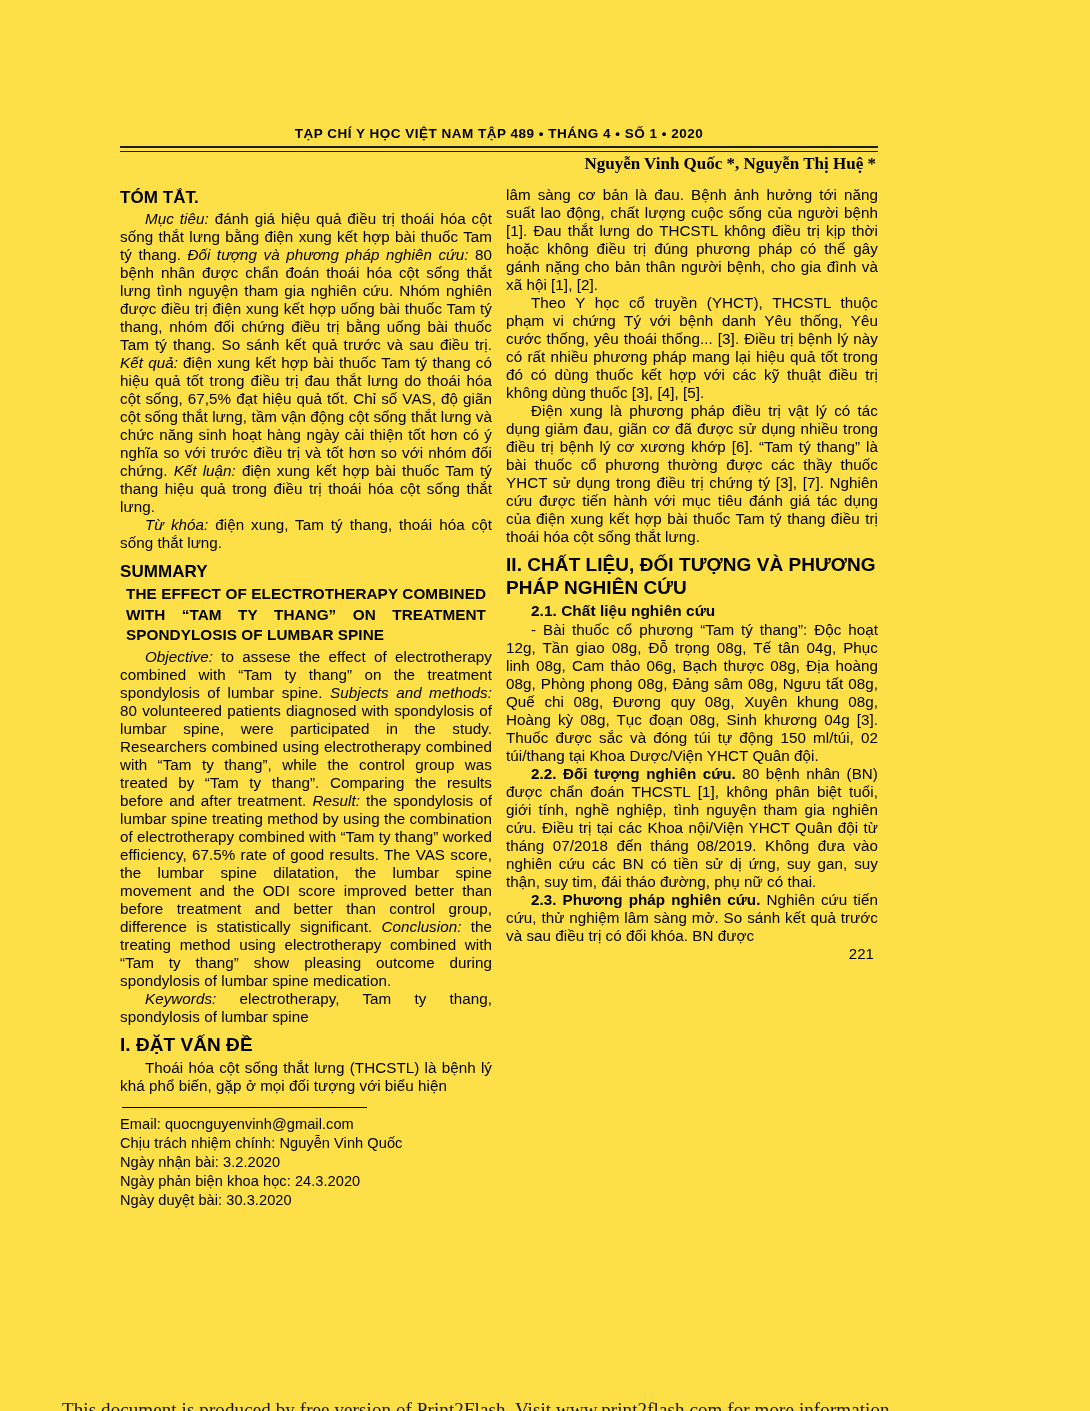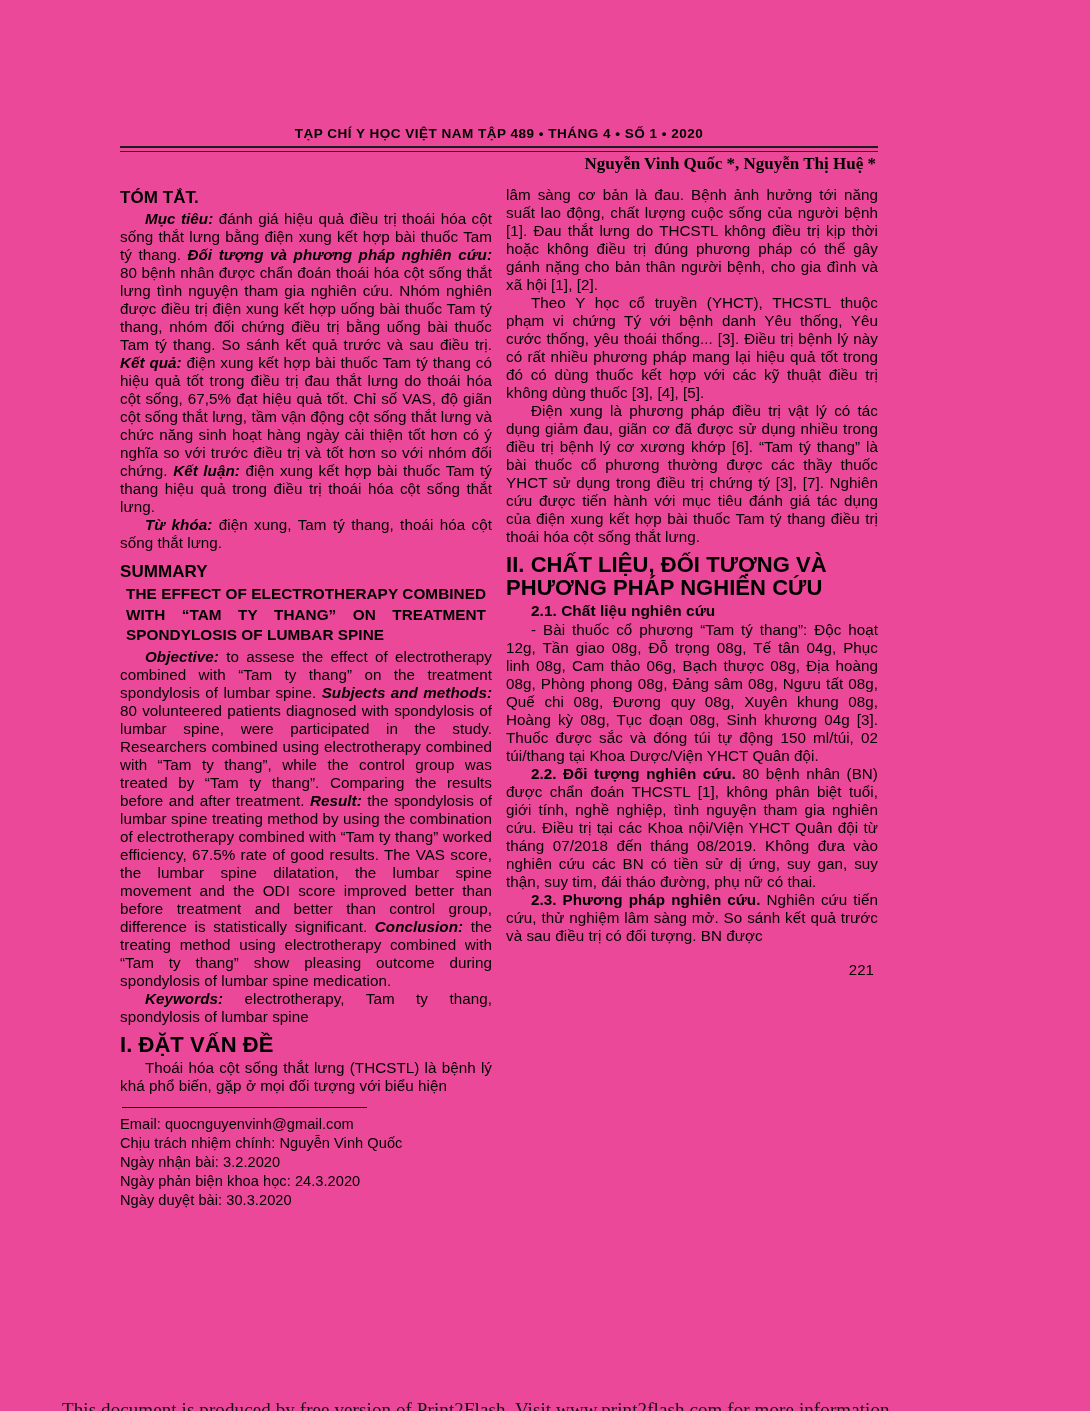--- a/index.html
+++ b/index.html
@@ -1,19 +1,19 @@
 <!DOCTYPE html>
 <html><head>
 <meta charset="utf-8">
 <style>
   html,body{margin:0;padding:0;background:#ffffff;}
   .page{
     position:relative;
     width:1090px;height:1411px;
-    background:#ec4899;
+    background:#fde047;
     color:#000;
     font-family:"Liberation Sans",sans-serif;
     overflow:hidden;
   }
   .content{
     position:absolute;left:120px;top:126px;width:758px;
   }
   .journal-header{
     text-align:center;
     font-weight:bold;
@@ -50,48 +50,47 @@
     line-height:18px;
     text-align:justify;
     letter-spacing:0.05px;
   }
   .col p{margin:0;text-indent:25px;}
   .col p.noindent{text-indent:0;}
   .h-main{
     font-size:17px;font-weight:bold;margin:1px 0 2px 0;line-height:21px;text-align:left;
   }
   .h-sec{
-    font-size:22px;font-weight:bold;margin:7px 0 3px 0;line-height:23px;text-align:left;
+    font-size:19px;font-weight:bold;margin:7px 0 3px 0;line-height:23px;text-align:left;
   }
   .h-sub{
     font-size:15.4px;font-weight:bold;margin:1px 0 1px 0;text-indent:25px;text-align:left;
   }
   .summary-title{
     font-weight:bold;
     font-size:15.3px;
     line-height:20.5px;
     margin:1px 6px 2px 6px;
   }
-  .seg-bi{font-weight:bold;font-style:italic;}
+  .seg-bi{font-weight:normal;font-style:italic;}
   .seg-b{font-weight:bold;}
   .footnote-sep{
     width:245px;
     border-top:1.6px solid #000;
     margin:12px 0 7px 2px;
   }
   .footnote{
     font-size:14.6px;
     line-height:19px;
     text-align:left;
   }
   .footnote .affil{font-style:italic;}
   .page-number{
     text-align:right;
     font-size:15px;
-    margin-top:16px;
     padding-right:4px;
   }
   .footer{
     position:absolute;
     left:62px;top:1399px;
     font-family:"Liberation Serif",serif;
     font-size:19px;
     color:#141414;
     letter-spacing:0.1px;
   }
@@ -135,21 +134,21 @@
 
       <div class="col">
         <p class="noindent">lâm sàng cơ bản là đau. Bệnh ảnh hưởng tới năng suất lao động, chất lượng cuộc sống của người bệnh [1]. Đau thắt lưng do THCSTL không điều trị kịp thời hoặc không điều trị đúng phương pháp có thể gây gánh nặng cho bản thân người bệnh, cho gia đình và xã hội [1], [2].</p>
         <p>Theo Y học cổ truyền (YHCT), THCSTL thuộc phạm vi chứng Tý với bệnh danh Yêu thống, Yêu cước thống, yêu thoái thống... [3]. Điều trị bệnh lý này có rất nhiều phương pháp mang lại hiệu quả tốt trong đó có dùng thuốc kết hợp với các kỹ thuật điều trị không dùng thuốc [3], [4], [5].</p>
         <p>Điện xung là phương pháp điều trị vật lý có tác dụng giảm đau, giãn cơ đã được sử dụng nhiều trong điều trị bệnh lý cơ xương khớp [6]. “Tam tý thang” là bài thuốc cổ phương thường được các thầy thuốc YHCT sử dụng trong điều trị chứng tý [3], [7]. Nghiên cứu được tiến hành với mục tiêu đánh giá tác dụng của điện xung kết hợp bài thuốc Tam tý thang điều trị thoái hóa cột sống thắt lưng.</p>
 
         <div class="h-sec">II. CHẤT LIỆU, ĐỐI TƯỢNG VÀ PHƯƠNG PHÁP NGHIÊN CỨU</div>
         <div class="h-sub">2.1. Chất liệu nghiên cứu</div>
         <p>- Bài thuốc cổ phương “Tam tý thang”: Độc hoạt 12g, Tần giao 08g, Đỗ trọng 08g, Tế tân 04g, Phục linh 08g, Cam thảo 06g, Bạch thược 08g, Địa hoàng 08g, Phòng phong 08g, Đảng sâm 08g, Ngưu tất 08g, Quế chi 08g, Đương quy 08g, Xuyên khung 08g, Hoàng kỳ 08g, Tục đoạn 08g, Sinh khương 04g [3]. Thuốc được sắc và đóng túi tự động 150 ml/túi, 02 túi/thang tại Khoa Dược/Viện YHCT Quân đội.</p>
         <p><span class="seg-b">2.2. Đối tượng nghiên cứu.</span><span class="seg-n"> 80 bệnh nhân (BN) được chẩn đoán THCSTL [1], không phân biệt tuổi, giới tính, nghề nghiệp, tình nguyện tham gia nghiên cứu. Điều trị tại các Khoa nội/Viện YHCT Quân đội từ tháng 07/2018 đến tháng 08/2019. Không đưa vào nghiên cứu các BN có tiền sử dị ứng, suy gan, suy thận, suy tim, đái tháo đường, phụ nữ có thai.</span></p>
-        <p><span class="seg-b">2.3. Phương pháp nghiên cứu.</span><span class="seg-n"> Nghiên cứu tiến cứu, thử nghiệm lâm sàng mở. So sánh kết quả trước và sau điều trị có đối tượng. BN được</span></p>
+        <p><span class="seg-b">2.3. Phương pháp nghiên cứu.</span><span class="seg-n"> Nghiên cứu tiến cứu, thử nghiệm lâm sàng mở. So sánh kết quả trước và sau điều trị có đối khóa. BN được</span></p>
 
         <div class="page-number">221</div>
       </div>
 
     </div>
   </div>
 
   <div class="footer">This document is produced by free version of Print2Flash. Visit www.print2flash.com for more information</div>
 </div>
 

